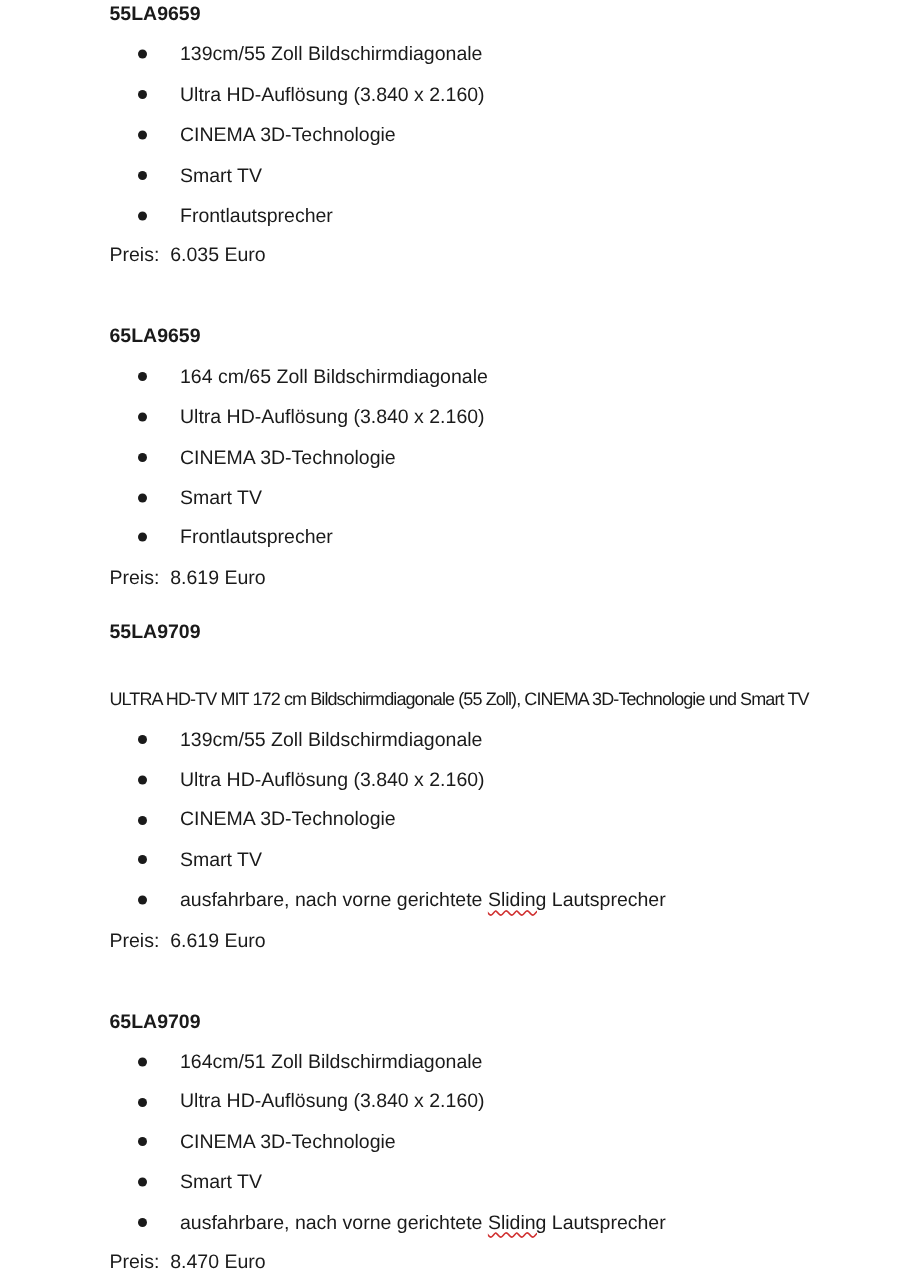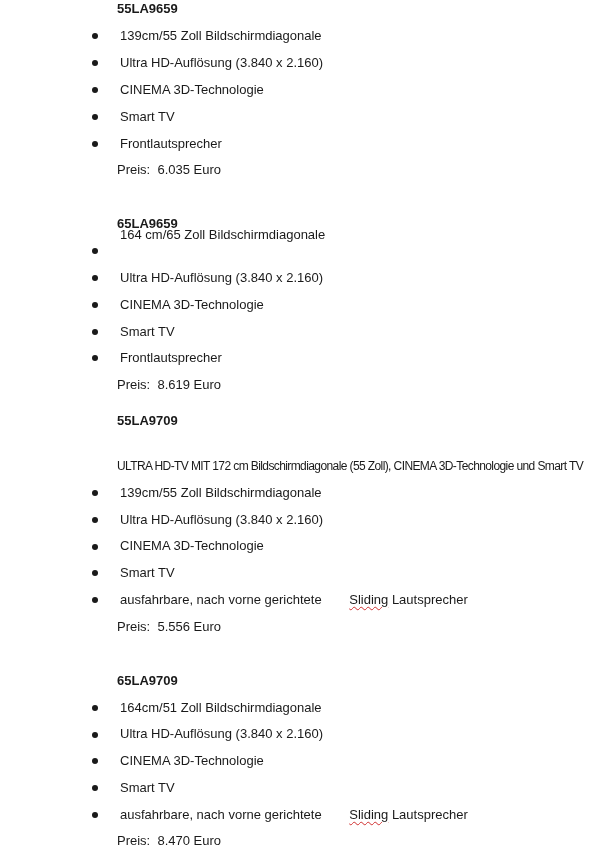--- a/index.html
+++ b/index.html
@@ -1,23 +1,23 @@
 <!DOCTYPE html>
 <html><head>
 <meta charset="utf-8">
 <style>
   html, body { margin: 0; padding: 0; background: #ffffff; }
   body { width: 610px; height: 850px; overflow: hidden; position: relative;
          font-family: "Liberation Sans", sans-serif; color: #1a1a1a; }
-  .line { position: absolute; left: 73px; font-size: 13px; line-height: 16px; white-space: nowrap; margin-left: 44px; }
+  .line { position: absolute; left: 73px; font-size: 13px; line-height: 16px; white-space: nowrap; }
   .title { font-weight: bold; font-size: 13px; }
   .desc { font-size: 12px; letter-spacing: -0.6px; }
   .bullet { position: absolute; left: 92px; width: 6px; height: 6px; border-radius: 50%; background: #1a1a1a; }
   .item { position: absolute; left: 120px; font-size: 13px; line-height: 16px; white-space: nowrap; }
-  .spell { text-decoration: underline wavy #d03030; text-decoration-thickness: 1px; text-underline-offset: 2px; margin-left: 24px; }
+  .spell { text-decoration: underline wavy #d03030; text-decoration-thickness: 1px; text-underline-offset: 2px; }
 </style>
 </head>
 <body>
 
 <div>
   <div class="line title" style="top:1px">55LA9659</div>
   <span class="bullet" style="top:33px"></span>
   <div class="item" style="top:28px">139cm/55 Zoll Bildschirmdiagonale</div>
   <span class="bullet" style="top:60px"></span>
   <div class="item" style="top:55px">Ultra HD-Auflösung (3.840 x 2.160)</div>
@@ -29,21 +29,21 @@
   <div class="item" style="top:136px">Frontlautsprecher</div>
   <div class="line" style="top:162px">
     <span>Preis:</span>&nbsp;
     <span>6.035 Euro</span>
   </div>
 </div>
 
 <div>
   <div class="line title" style="top:216px">65LA9659</div>
   <span class="bullet" style="top:248px"></span>
-  <div class="item" style="top:227px">164 cm/65 Zoll Bildschirmdiagonale</div>
+  <div class="item" style="top:243px">164 cm/65 Zoll Bildschirmdiagonale</div>
   <span class="bullet" style="top:275px"></span>
   <div class="item" style="top:270px">Ultra HD-Auflösung (3.840 x 2.160)</div>
   <span class="bullet" style="top:302px"></span>
   <div class="item" style="top:297px">CINEMA 3D-Technologie</div>
   <span class="bullet" style="top:329px"></span>
   <div class="item" style="top:324px">Smart TV</div>
   <span class="bullet" style="top:355px"></span>
   <div class="item" style="top:350px">Frontlautsprecher</div>
   <div class="line" style="top:377px">
     <span>Preis:</span>&nbsp;
@@ -61,21 +61,21 @@
   <span class="bullet" style="top:544px"></span>
   <div class="item" style="top:538px">CINEMA 3D-Technologie</div>
   <span class="bullet" style="top:570px"></span>
   <div class="item" style="top:565px">Smart TV</div>
   <span class="bullet" style="top:597px"></span>
   <div class="item" style="top:592px">
     <span>ausfahrbare, nach vorne gerichtete </span><span class="spell">Sliding</span><span> Lautsprecher</span>
   </div>
   <div class="line" style="top:619px">
     <span>Preis:</span>&nbsp;
-    <span>5.556 Euro</span>
+    <span>6.619 Euro</span>
   </div>
 </div>
 
 <div>
   <div class="line title" style="top:673px">65LA9709</div>
   <span class="bullet" style="top:705px"></span>
   <div class="item" style="top:700px">164cm/51 Zoll Bildschirmdiagonale</div>
   <span class="bullet" style="top:732px"></span>
   <div class="item" style="top:726px">Ultra HD-Auflösung (3.840 x 2.160)</div>
   <span class="bullet" style="top:758px"></span>

